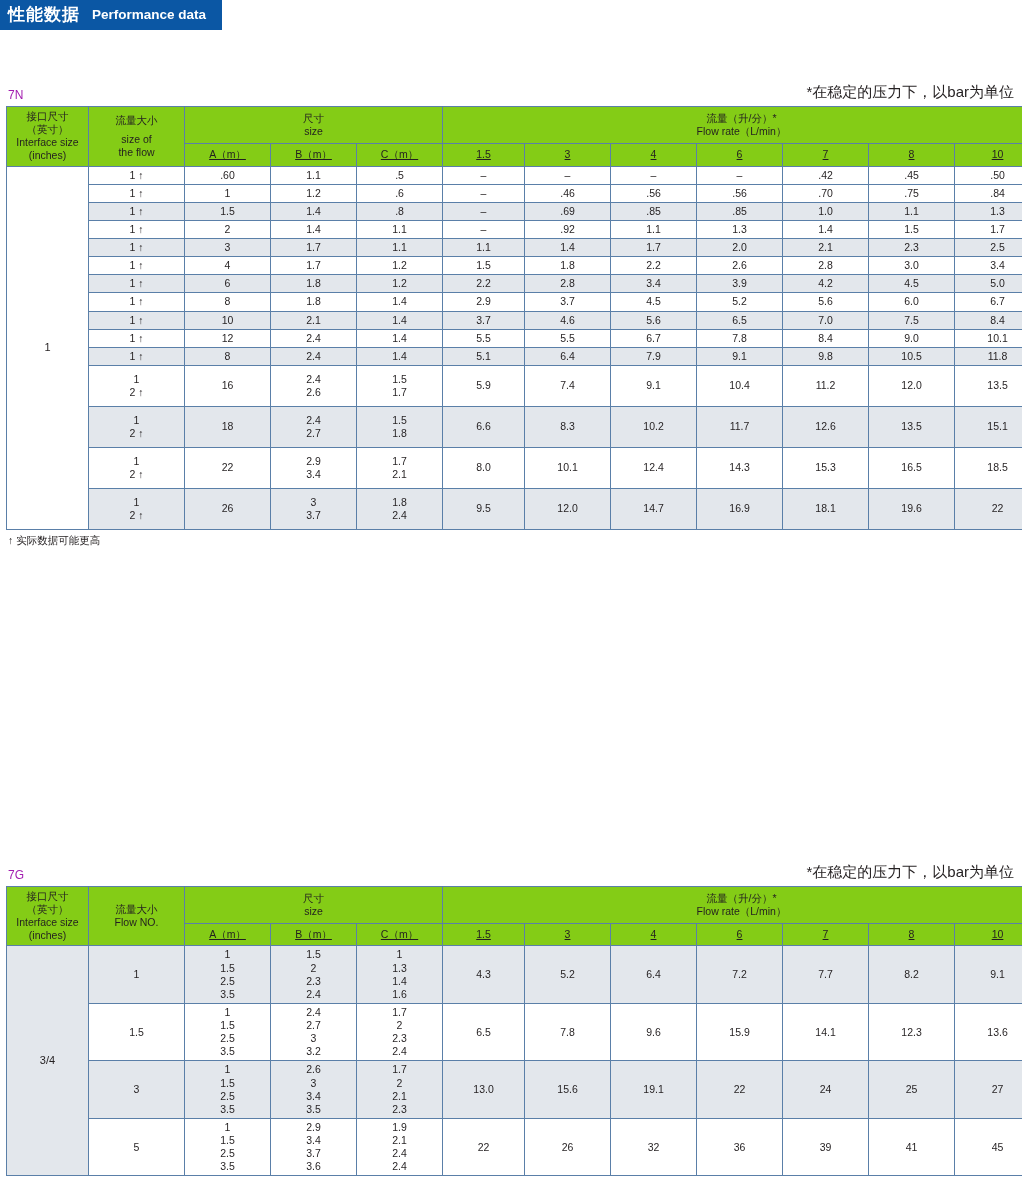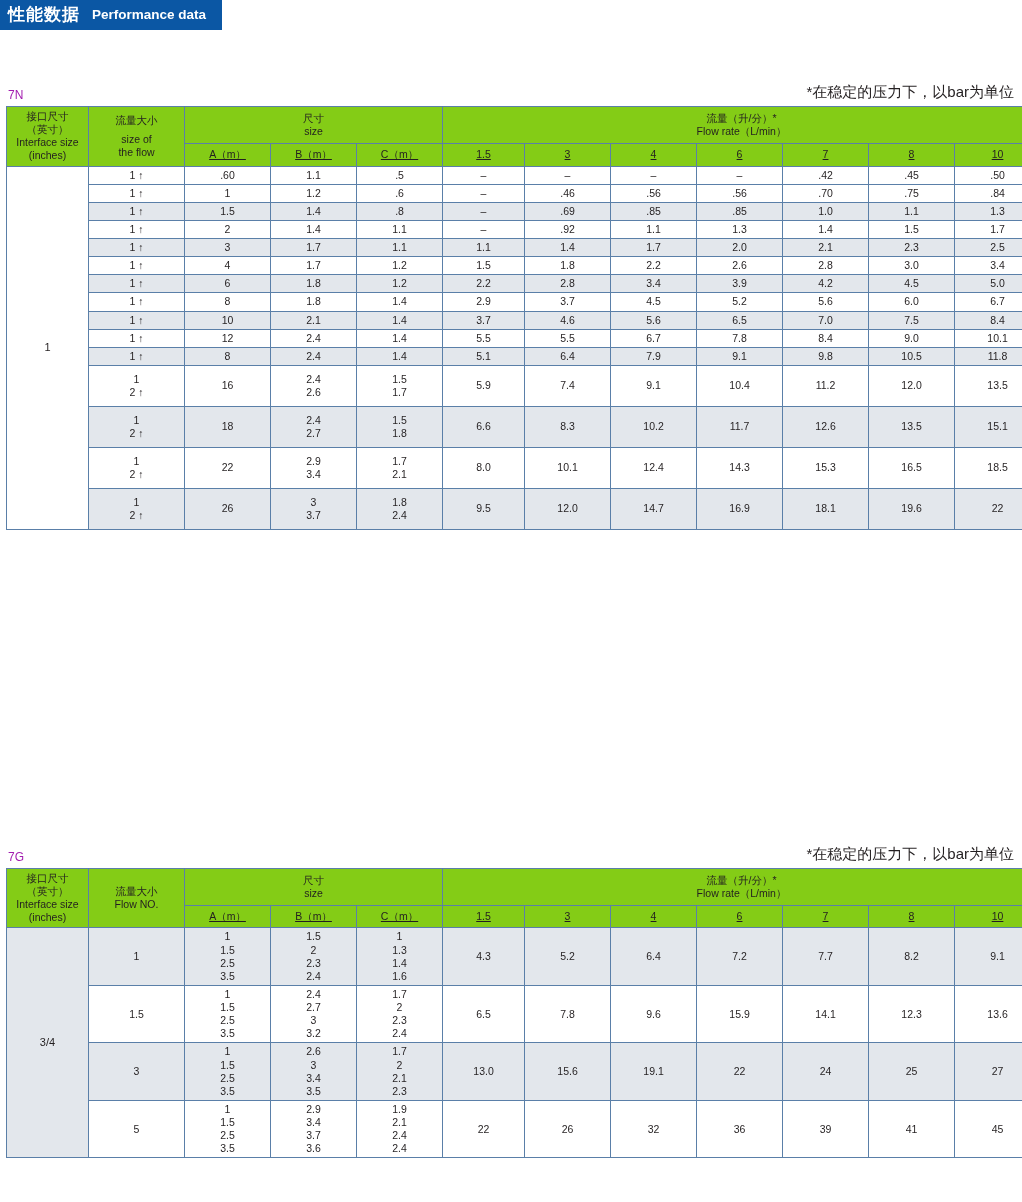--- a/index.html
+++ b/index.html
@@ -379,20 +379,21 @@
             <td class="rowtall">12.0</td>
             <td class="rowtall">14.7</td>
             <td class="rowtall">16.9</td>
             <td class="rowtall">18.1</td>
             <td class="rowtall">19.6</td>
             <td class="rowtall">22</td>
           </tr>
         </tbody>
     </table>
 
+    <div class="footnote">↑ 实际数据可能更高</div>
   </div>
 
   <div class="spacer"></div>
 
   
   <div class="section">
     <div class="sec-head">
       <div class="sec-title">7G</div>
       <div class="sec-note">*在稳定的压力下，以bar为单位</div>
     </div>

